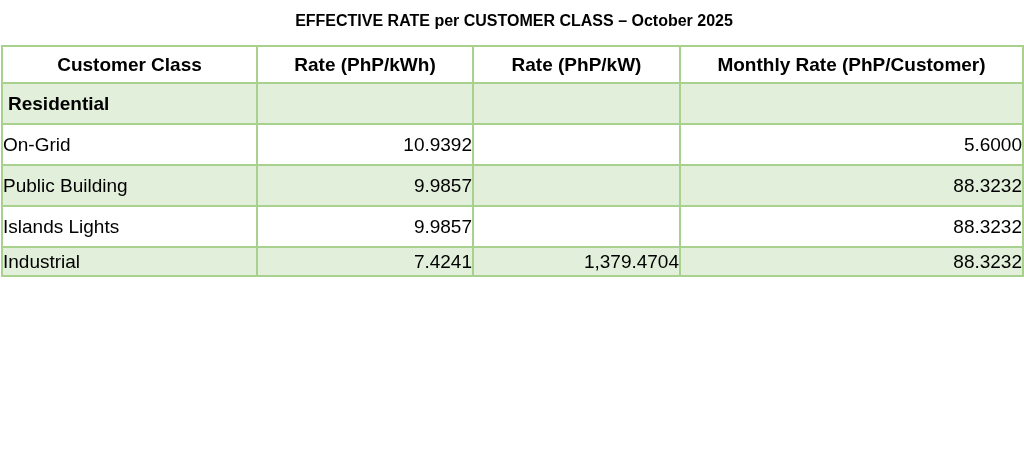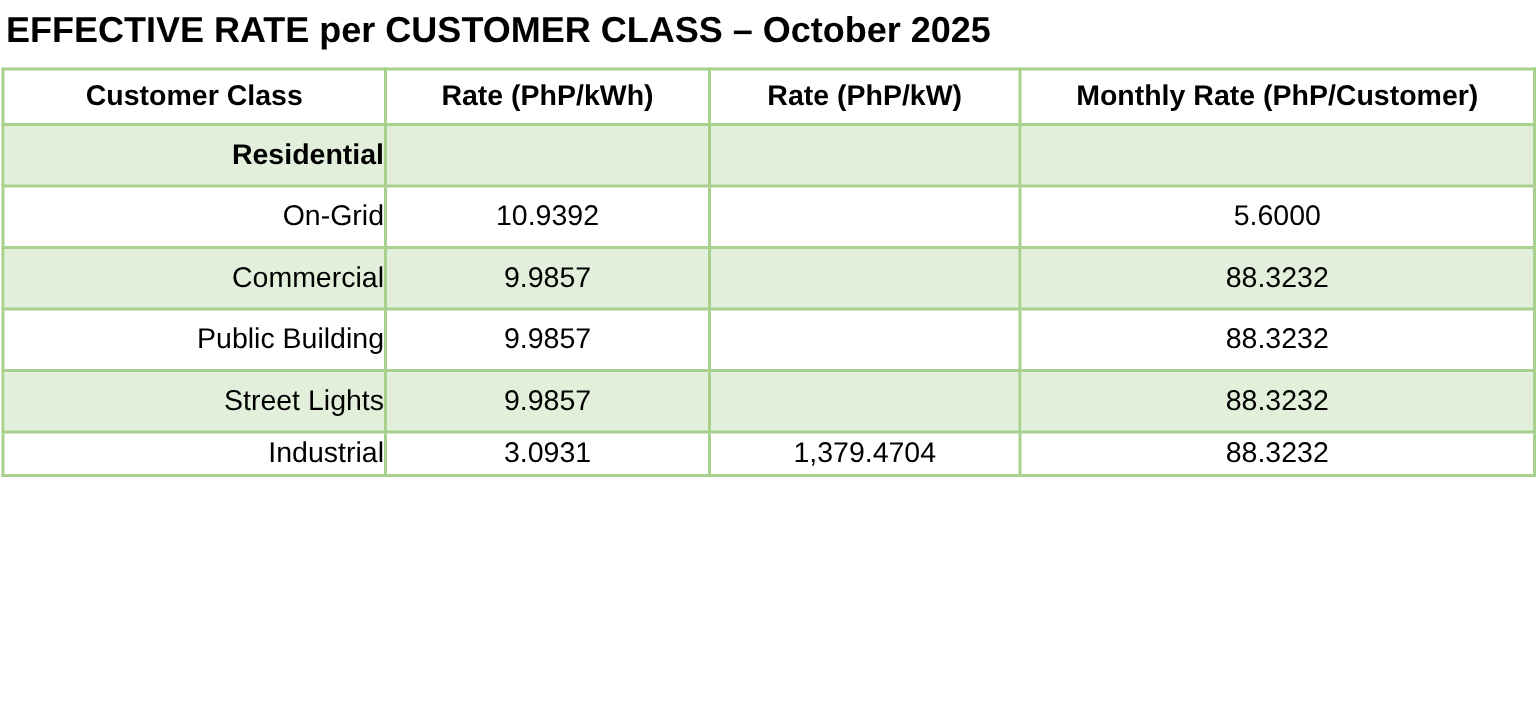--- a/index.html
+++ b/index.html
@@ -10,24 +10,25 @@
   body {
     width: 1024px;
     height: 474px;
     overflow: hidden;
     font-family: "Liberation Sans", sans-serif;
     color: #000000;
     -webkit-font-smoothing: antialiased;
   }
   .page-title {
     margin: 7px 0 0 4px;
-    font-size: 24px;
+    font-size: 16px;
     line-height: 27px;
     font-weight: bold;
     white-space: nowrap;
+    text-align: center;
   }
   table.rates {
     margin: 11px 0 0 1px;
     border-collapse: collapse;
     table-layout: fixed;
     width: 1021px;
     font-size: 19px;
   }
   table.rates col.c1 { width: 255px; }
   table.rates col.c2 { width: 216px; }
@@ -45,26 +46,26 @@
   table.rates thead th {
     font-weight: bold;
     text-align: center;
     background: #ffffff;
     font-size: 19px;
   }
   table.rates tbody tr { height: 41px; }
   table.rates tbody tr:last-child { height: 29px; }
   table.rates tbody tr:nth-child(odd) td { background: #e2efda; }
   table.rates tbody tr:nth-child(even) td { background: #ffffff; }
-  td.label-cell { text-align: right; padding-left: 26px; }
+  td.label-cell { text-align: left; padding-left: 26px; }
   tr.section-row td.label-cell {
     font-weight: bold;
     padding-left: 5px;
   }
-  td.num-cell { text-align: center; }
+  td.num-cell { text-align: right; }
 </style>
 </head>
 <body>
 
 <h1 class="page-title">EFFECTIVE RATE per CUSTOMER CLASS – October 2025</h1>
 
 <table class="rates">
   <colgroup>
     <col class="c1">
       <col class="c2">
@@ -86,37 +87,31 @@
       <td class="num-cell"></td>
       <td class="num-cell"></td>
     </tr>
     <tr>
       <td class="label-cell">On-Grid</td>
       <td class="num-cell">10.9392</td>
       <td class="num-cell"></td>
       <td class="num-cell">5.6000</td>
     </tr>
     <tr>
-      <td class="label-cell">Commercial</td>
-      <td class="num-cell">9.9857</td>
-      <td class="num-cell"></td>
-      <td class="num-cell">88.3232</td>
-    </tr>
-    <tr>
       <td class="label-cell">Public Building</td>
       <td class="num-cell">9.9857</td>
       <td class="num-cell"></td>
       <td class="num-cell">88.3232</td>
     </tr>
     <tr>
-      <td class="label-cell">Street Lights</td>
+      <td class="label-cell">Islands Lights</td>
       <td class="num-cell">9.9857</td>
       <td class="num-cell"></td>
       <td class="num-cell">88.3232</td>
     </tr>
     <tr>
       <td class="label-cell">Industrial</td>
-      <td class="num-cell">3.0931</td>
+      <td class="num-cell">7.4241</td>
       <td class="num-cell">1,379.4704</td>
       <td class="num-cell">88.3232</td>
     </tr>
   </tbody>
 </table>
 
 </body></html>

